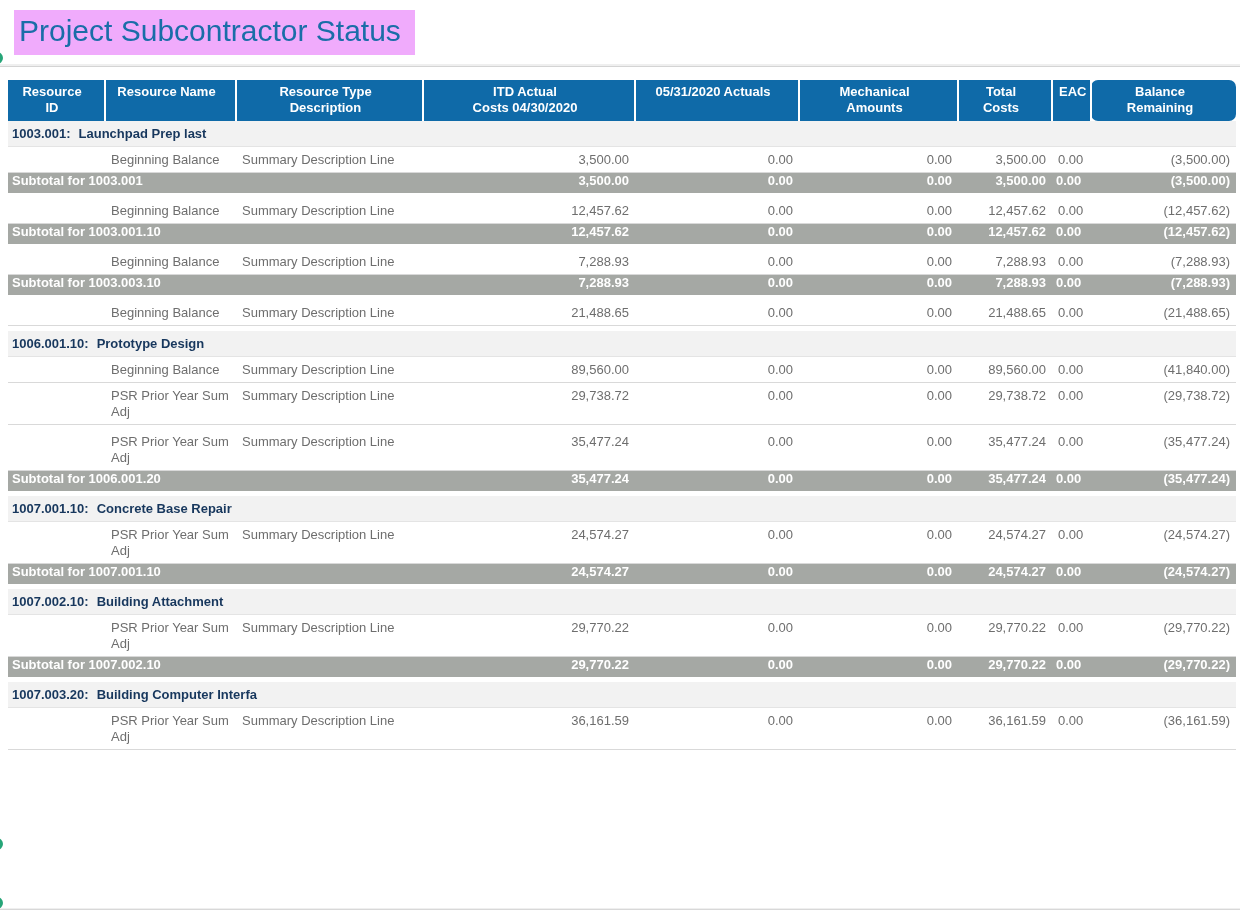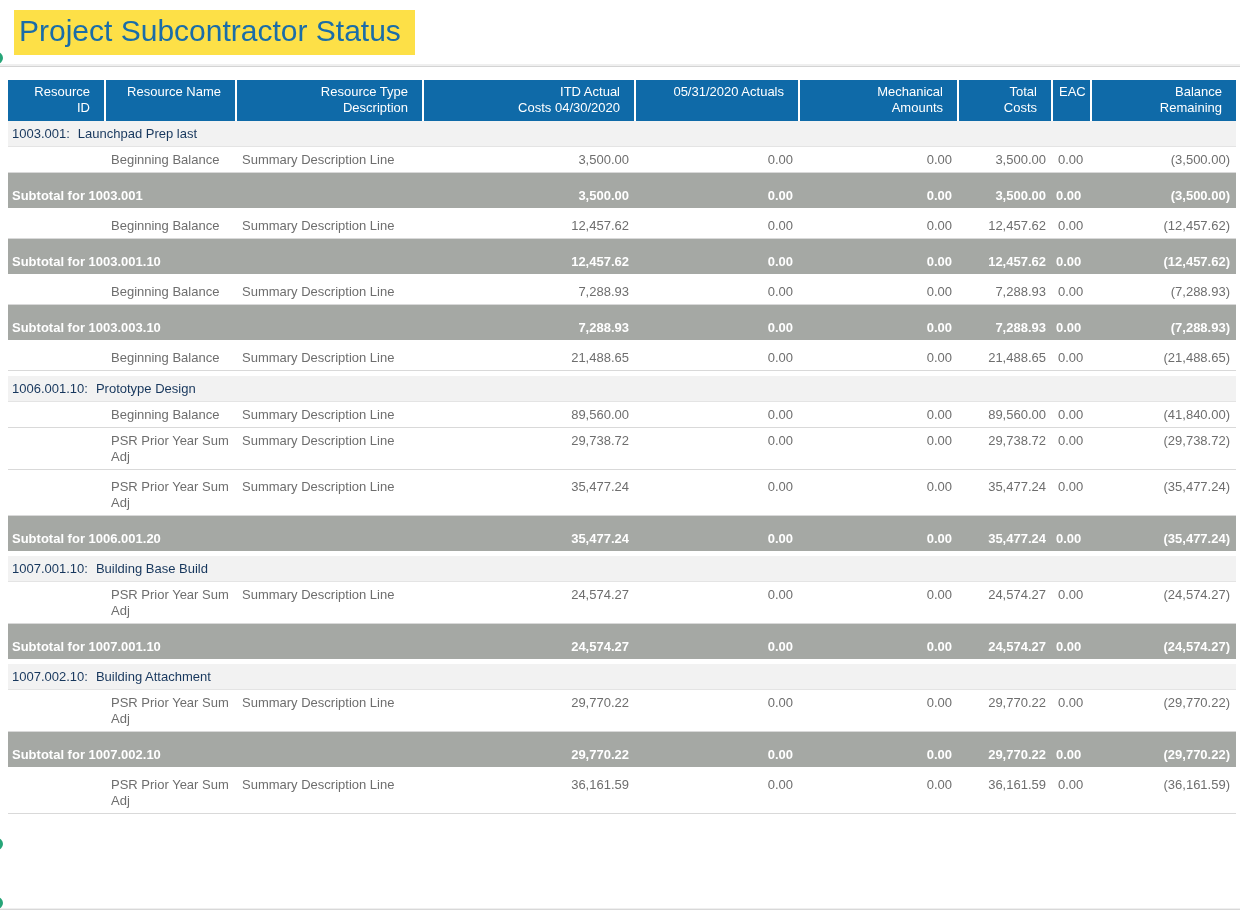--- a/index.html
+++ b/index.html
@@ -4,63 +4,63 @@
 <style>
   * { box-sizing: border-box; }
   html,body { margin:0; padding:0; background:#fff; }
   body { font-family:"Liberation Sans", sans-serif; }
   .page { position:relative; width:1240px; height:913px; background:#fff; overflow:hidden; }
 
   
   .title-wrap { padding:10px 0 0 14px; }
   .report-title {
     display:inline-block; margin:0; padding:4px 14px 7px 5px;
-    background:#fde047; color:var(--title_text,#1a6da8);
+    background:#f0abfc; color:var(--title_text,#1a6da8);
     font-size:30px; font-weight:400; letter-spacing:0;
   }
   .title-divider { margin-top:9px; height:3px; background:#efefef; border-bottom:1px solid #d4d4d4; }
   .bottom-divider { position:absolute; left:0; right:0; top:908px; height:2px; background:#efefef; border-bottom:1px solid #d8d8d8; }
 
   
   .marker {
     position:absolute; left:-9px; width:12px; height:12px;
     border:3px solid var(--marker_green,#26a578); border-radius:50%;
     background:#fff; box-shadow:inset 0 0 0 1px #9fdcc4;
   }
 
   
   table.report {
     margin:13px 4px 0 8px; width:1228px;
     border-collapse:collapse; table-layout:fixed;
     font-size:13px;
   }
   thead th {
     background:var(--header_bg,#0f6aa8); color:#fff;
-    text-align:right; vertical-align:top;
-    padding:4px 14px 5px 6px; font-size:13px; font-weight:400;
+    text-align:center; vertical-align:top;
+    padding:4px 14px 5px 6px; font-size:13px; font-weight:700;
     border-right:2px solid #fff; white-space:pre-line; line-height:16px; height:38px;
   }
-  thead th:last-child { border-right:none; }
+  thead th:last-child { border-right:none;border-radius:7px; }
 
   tr.group td {
     background:var(--group_bg,#f2f2f2); color:var(--group_text,#17375d);
-    font-weight:400; padding:5px 6px 4px 4px; border-bottom:1px solid #e4e4e4;
+    font-weight:700; padding:5px 6px 4px 4px; border-bottom:1px solid #e4e4e4;
     line-height:16px;
   }
   tr.group .gid { margin-right:8px; }
   tr.data td {
     background:#fff; color:var(--row_text,#6e6e6e);
     padding:5px 6px 4px 6px; border-bottom:1px solid #d9d9d9;
     vertical-align:top; line-height:16px;
   }
   td.num { text-align:right; padding-right:8px; }
   td.eac { text-align:left; }
   tr.subtotal td {
     background:var(--subtotal_bg,#a5a8a4); color:#fff; font-weight:700;
-    padding:15px 6px 4px 4px; line-height:16px;
+    padding:0 6px 4px 4px; line-height:16px;
   }
   tr.gap td { background:#fff; padding:0; height:5px; border:none; }
 </style>
 </head>
 <body>
 
 <div class="page">
 
   <div class="marker" style="top:52px"></div>
   <div class="marker" style="top:838px"></div>
@@ -234,21 +234,21 @@
           <td class="num">0.00</td>
           <td class="num">0.00</td>
           <td class="num">35,477.24</td>
           <td class="eac">0.00</td>
           <td class="num">(35,477.24)</td>
         </tr>
         <tr class="gap">
           <td colspan="9"></td>
         </tr>
         <tr class="group">
-          <td colspan="9"><span class="gid">1007.001.10:</span><span class="gname">Building Base Build</span></td>
+          <td colspan="9"><span class="gid">1007.001.10:</span><span class="gname">Concrete Base Repair</span></td>
         </tr>
         <tr class="data">
           <td></td>
           <td>PSR Prior Year Sum Adj</td>
           <td>Summary Description Line</td>
           <td class="num">24,574.27</td>
           <td class="num">0.00</td>
           <td class="num">0.00</td>
           <td class="num">24,574.27</td>
           <td class="eac">0.00</td>
@@ -285,20 +285,23 @@
           <td class="num">29,770.22</td>
           <td class="num">0.00</td>
           <td class="num">0.00</td>
           <td class="num">29,770.22</td>
           <td class="eac">0.00</td>
           <td class="num">(29,770.22)</td>
         </tr>
         <tr class="gap">
           <td colspan="9"></td>
         </tr>
+        <tr class="group">
+          <td colspan="9"><span class="gid">1007.003.20:</span><span class="gname">Building Computer Interfa</span></td>
+        </tr>
         <tr class="data">
           <td></td>
           <td>PSR Prior Year Sum Adj</td>
           <td>Summary Description Line</td>
           <td class="num">36,161.59</td>
           <td class="num">0.00</td>
           <td class="num">0.00</td>
           <td class="num">36,161.59</td>
           <td class="eac">0.00</td>
           <td class="num">(36,161.59)</td>

